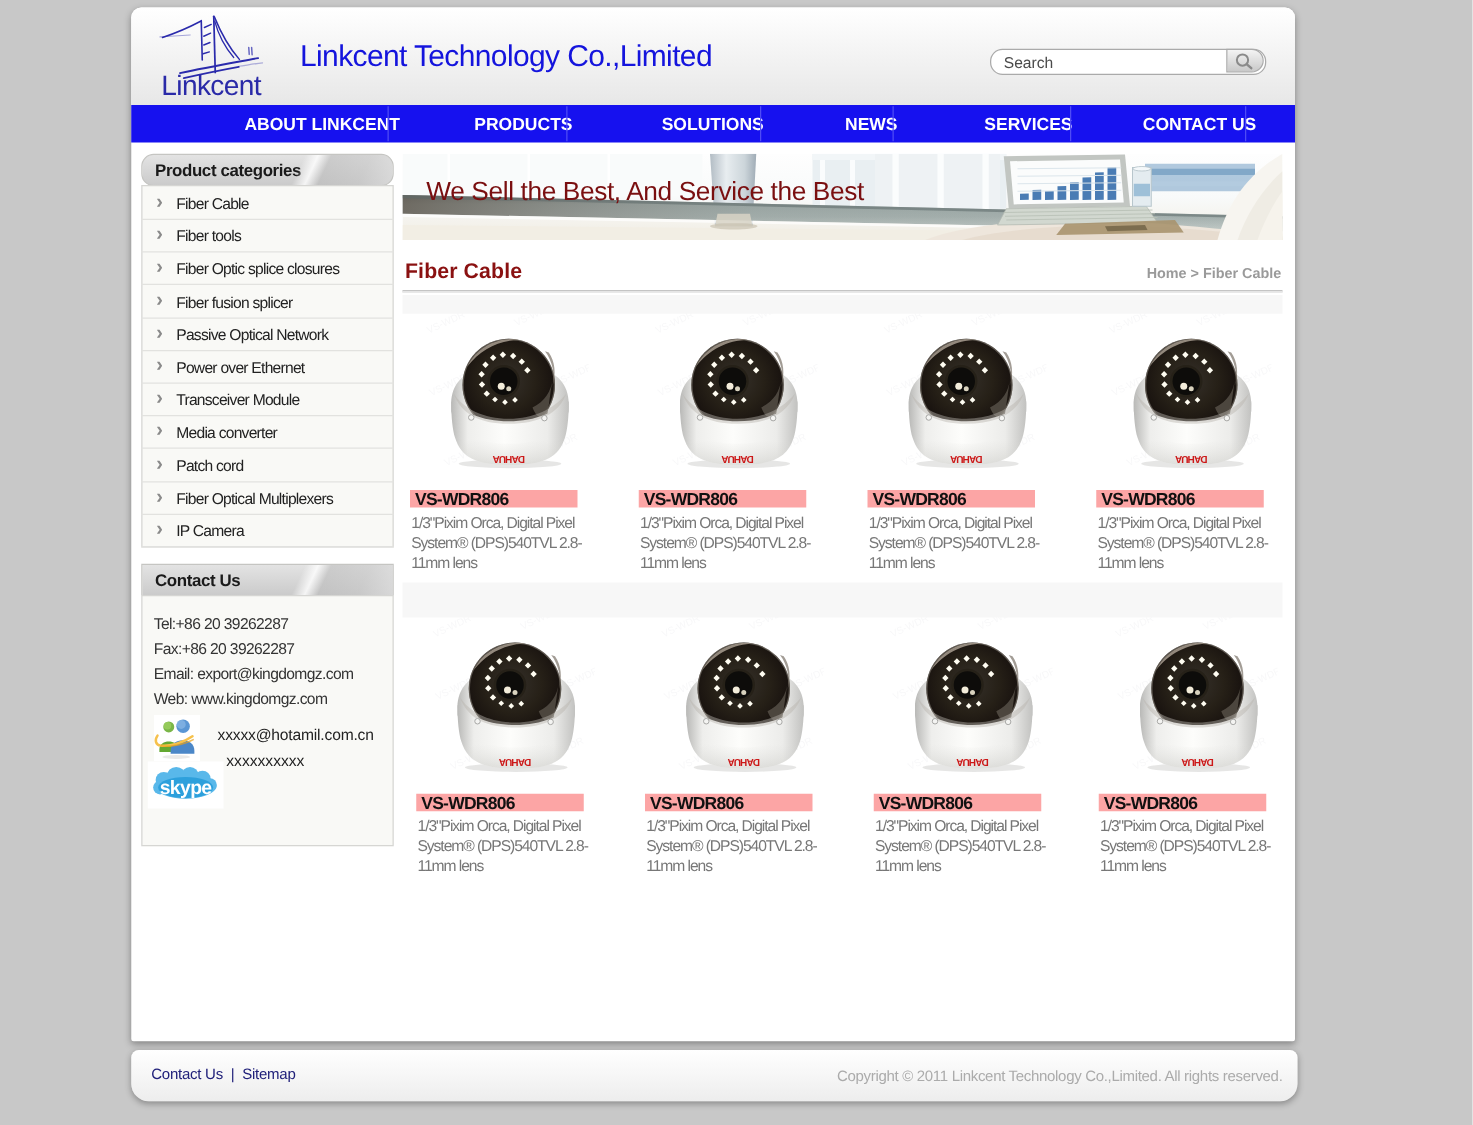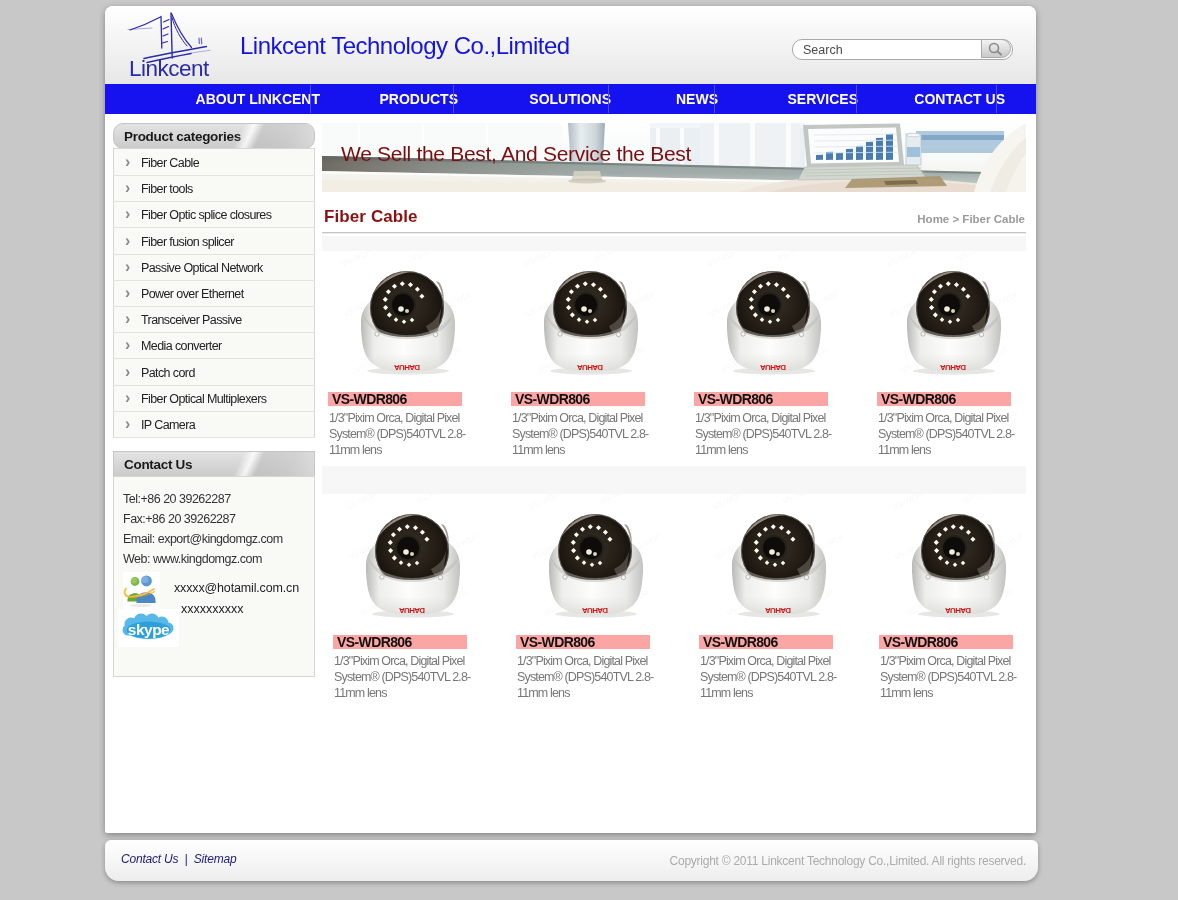--- a/index.html
+++ b/index.html
@@ -28,21 +28,21 @@
 #banner{left:322px;top:123px;width:704px;height:69px;}
 #pagetitle{left:324px;top:207px;font-size:17px;letter-spacing:0.1px;font-weight:bold;color:#8a1111;}
 #breadcrumb{top:213px;font-size:11.5px;color:#9a9a9a;right:calc(1178px - 1025px);font-weight:bold;}
 #hline{left:322px;top:232px;width:704px;height:1px;background:#c4c4c4;border-bottom:1px solid #efefef;}
 .rowband{left:322px;width:704px;height:28px;background:#f7f7f7;}
 .imgbox{width:130px;height:130px;}
 .ptitle{width:134px;height:14px;background:#fca5a5;font-size:14px;letter-spacing:-0.6px;font-weight:bold;color:#111;line-height:14px;padding-left:4px;box-sizing:border-box;}
 .pdesc{width:160px;font-size:12.5px;letter-spacing:-0.85px;color:#777;line-height:16.2px;white-space:nowrap;}
 
 #footer{left:105px;top:840px;width:933px;height:41px;background:linear-gradient(#ffffff,#ededed);border-radius:6px 6px 14px 14px;box-shadow:0 2px 5px rgba(0,0,0,0.3);}
-#footleft{left:121px;top:852px;font-size:12px;color:#20207a;font-style:italic;}
+#footleft{left:121px;top:852px;font-size:12px;color:#20207a;}
 #footright{top:854px;font-size:12px;letter-spacing:-0.25px;color:#ababab;right:calc(1178px - 1026px);}
 </style>
 </head>
 <body>
 <div class="abs" id="container"></div>
 <div class="abs" id="header"></div>
 
 <svg class="abs" id="logo" style="left:125px;top:5px" width="100" height="80" viewBox="0 0 100 80">
   <g stroke="#2b2bac" fill="none" stroke-linecap="round">
     <path d="M5 25 C14 22,27 16.5,35.5 12" stroke-width="1.2"></path>
@@ -106,21 +106,21 @@
     <div class="abs catitem" style="top:254.8px;">
       <span class="ar">›</span>
       <span class="tx">Passive Optical Network</span>
     </div>
     <div class="abs catitem" style="top:281px;">
       <span class="ar">›</span>
       <span class="tx">Power over Ethernet</span>
     </div>
     <div class="abs catitem" style="top:307.2px;">
       <span class="ar">›</span>
-      <span class="tx">Transceiver Passive</span>
+      <span class="tx">Transceiver Module</span>
     </div>
     <div class="abs catitem" style="top:333.4px;">
       <span class="ar">›</span>
       <span class="tx">Media converter</span>
     </div>
     <div class="abs catitem" style="top:359.6px;">
       <span class="ar">›</span>
       <span class="tx">Patch cord</span>
     </div>
     <div class="abs catitem" style="top:385.79999999999995px;">

